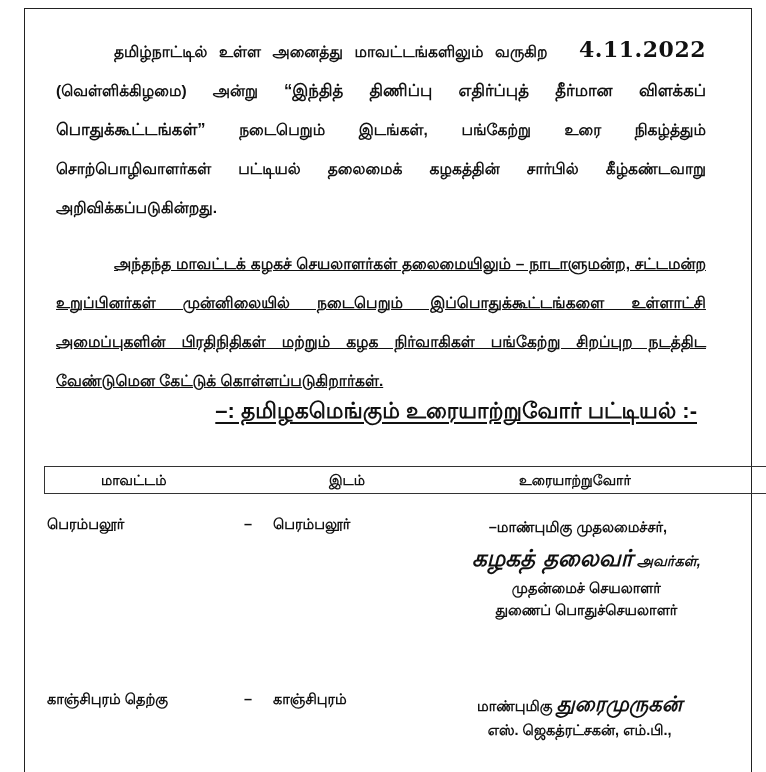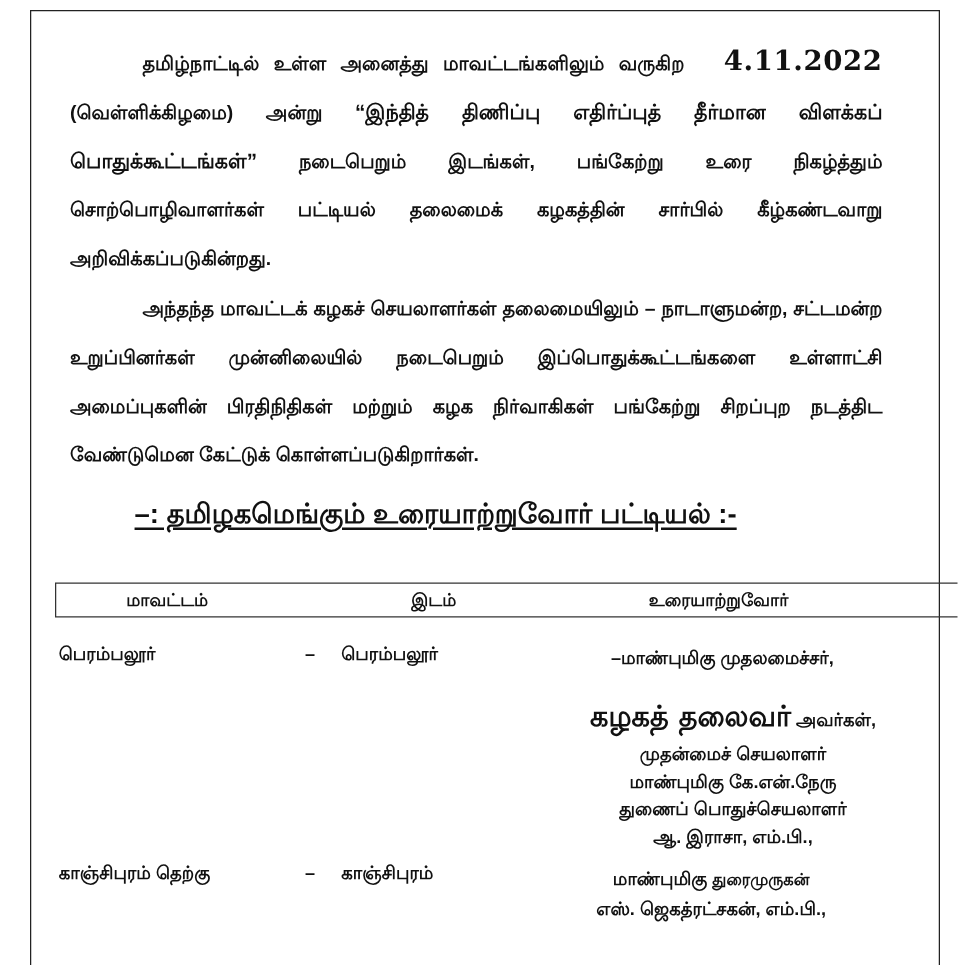--- a/index.html
+++ b/index.html
@@ -12,45 +12,45 @@
       position: absolute; left: 24px; top: 8px; width: 728px; height: 800px;
       border-left: 1.5px solid #222; border-top: 1.5px solid #222; border-right: 1.5px solid #222;
       box-sizing: border-box;
     }
     .para {
       position: absolute; left: 56px; width: 650px;
       font-size: 15.5px; font-weight: bold; line-height: 39px;
       text-align: justify; text-align-last: left;
     }
     .para1 { top: 30px; }
-    .para2 { top: 228px; }
+    .para2 { top: 244px; text-decoration: underline; }
     .indent { display: inline-block; width: 58px; }
     .date { font-family: "DejaVu Serif", serif; font-size: 22px; font-weight: bold; letter-spacing: 0.5px; margin-left: 20px; }
     .quoted { font-size: 16.5px; font-weight: 900; }
     .heading {
-      position: absolute; left: 0; width: 697px; top: 398px; text-align: center;
+      position: absolute; left: 0; width: 697px; top: 398px; text-align: right;
       font-size: 22px; font-weight: bold; text-decoration: underline; text-underline-offset: 4px;
     }
     .thead {
       position: absolute; left: 44px; top: 466px; width: 742px; height: 28px;
       border: 1.5px solid #333; box-sizing: border-box;
       font-size: 14px; font-weight: bold;
     }
     .thead span { position: absolute; top: 5px; }
     .th1 { left: 56px; }
     .th2 { left: 284px; }
     .th3 { left: 474px; }
     .row { position: absolute; left: 0; width: 766px; font-size: 14.5px; font-weight: bold; }
     .c1 { position: absolute; left: 47px; }
     .dash1 { position: absolute; left: 244px; }
     .c2 { position: absolute; left: 273px; }
     .c3 { position: absolute; left: 455px; }
     .c3 .line { display: block; line-height: 22px; white-space: nowrap; text-align: center; }
     .big { font-size: 23px; font-weight: 900; font-family: "DejaVu Sans", sans-serif; }
-    .name-bold { font-size: 13px; font-weight: 900; }
+    .name-bold { font-size: 21px; font-weight: 900; font-style: italic; }
     .ind { padding-left: 17px; }
   </style>
 </head>
 <body>
 
 <div class="page"></div>
 
 <div class="para para1">
   <span class="indent"></span><span>தமிழ்நாட்டில் உள்ள அனைத்து மாவட்டங்களிலும் வருகிற</span>
   <span class="date">4.11.2022</span>
@@ -70,25 +70,23 @@
   <span class="th2">இடம்</span>
   <span class="th3">உரையாற்றுவோர்</span>
 </div>
 
 <div class="row" style="top:516px;">
   <span class="c1">பெரம்பலூர்</span>
   <span class="dash1">–</span>
   <span class="c2">பெரம்பலூர்</span>
   <div class="c3">
     <span class="line"><span>–</span><span>மாண்புமிகு முதலமைச்சர்,</span></span>
-    <span class="line ind" style="line-height:32px;margin-top:20px;"><span class="big">கழகத் தலைவர்</span> <span>அவர்கள்,</span></span>
+    <span class="line ind" style="line-height:32px;margin-top:4px;font-style:italic;"><span class="big">கழகத் தலைவர்</span> <span>அவர்கள்,</span></span>
     <span class="line ind">முதன்மைச் செயலாளர்</span>
-    <span class="line ind">மாண்புமிகு கே.என்.நேரு</span>
     <span class="line ind">துணைப் பொதுச்செயலாளர்</span>
-    <span class="line ind">ஆ. இராசா, எம்.பி.,</span>
   </div>
 </div>
 
 <div class="row" style="top:691px;">
   <span class="c1">காஞ்சிபுரம் தெற்கு</span>
   <span class="dash1">–</span>
   <span class="c2">காஞ்சிபுரம்</span>
   <div class="c3" style="left:460px;">
     <span class="line ind" style="line-height:26px;"><span>மாண்புமிகு</span> <span class="name-bold">துரைமுருகன்</span></span>
     <span class="line ind">எஸ். ஜெகத்ரட்சகன், எம்.பி.,</span>

